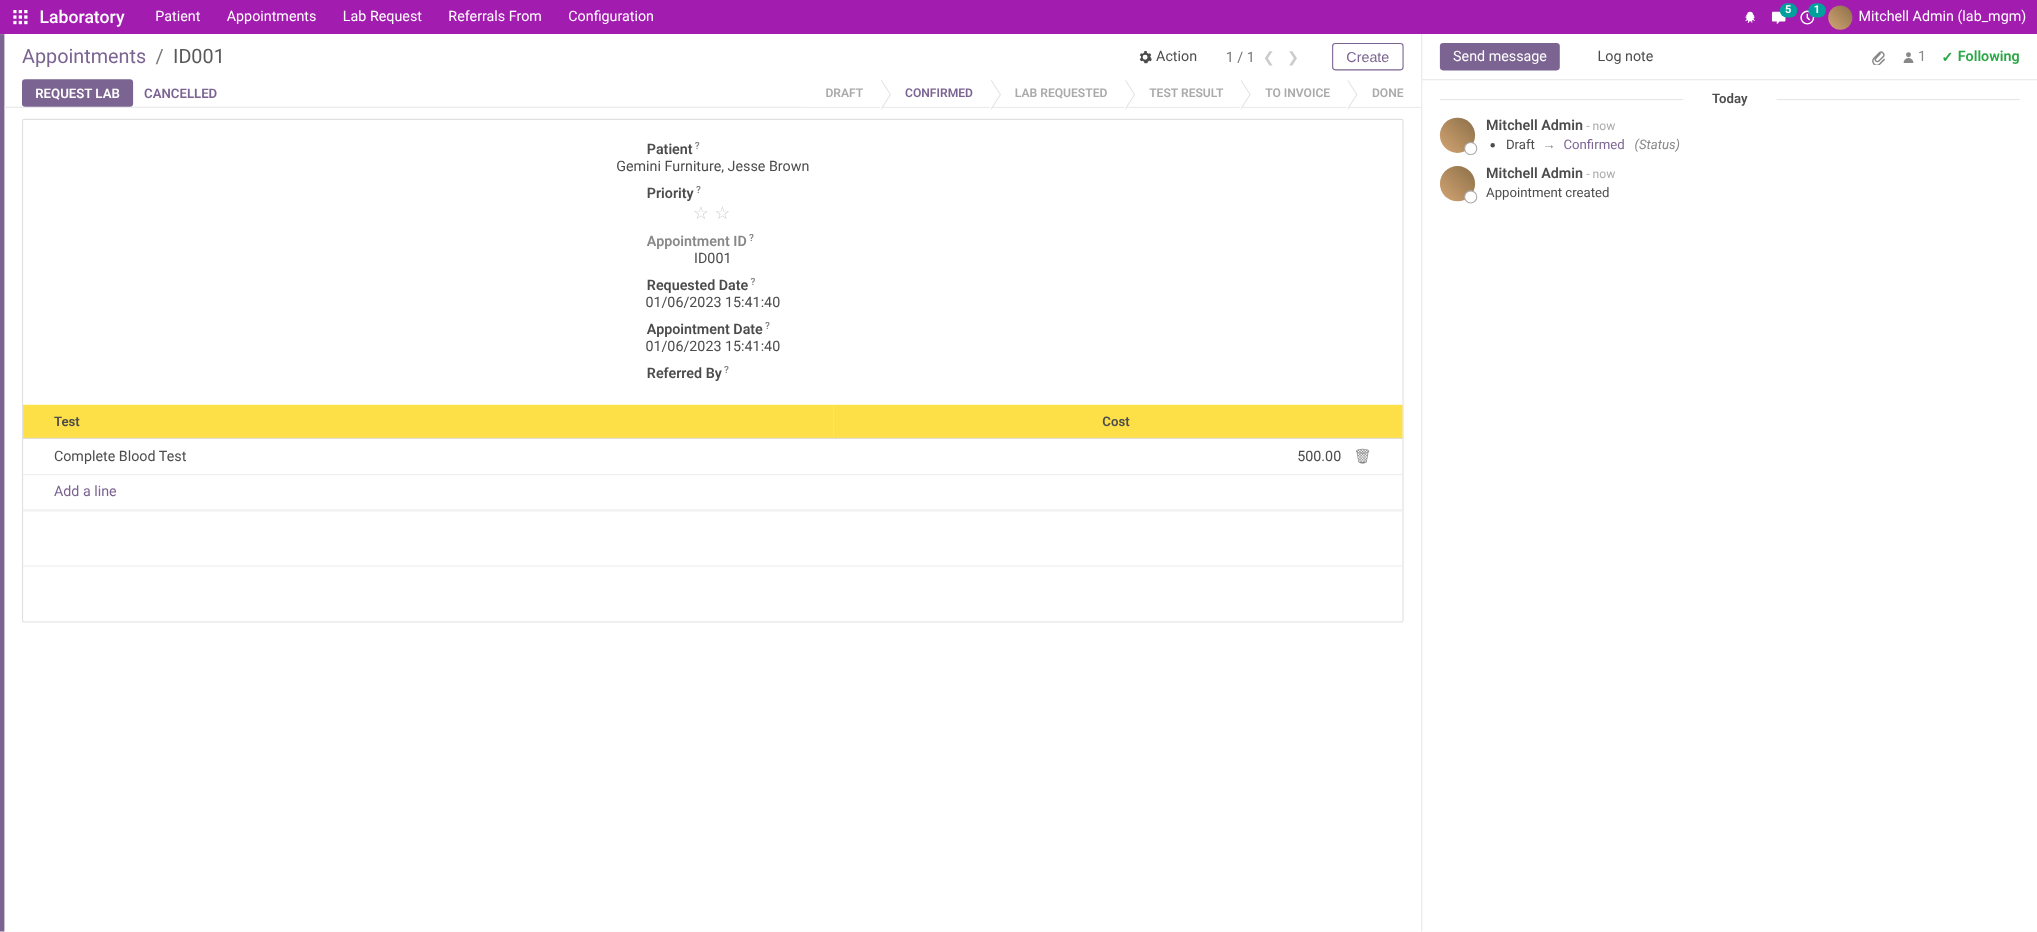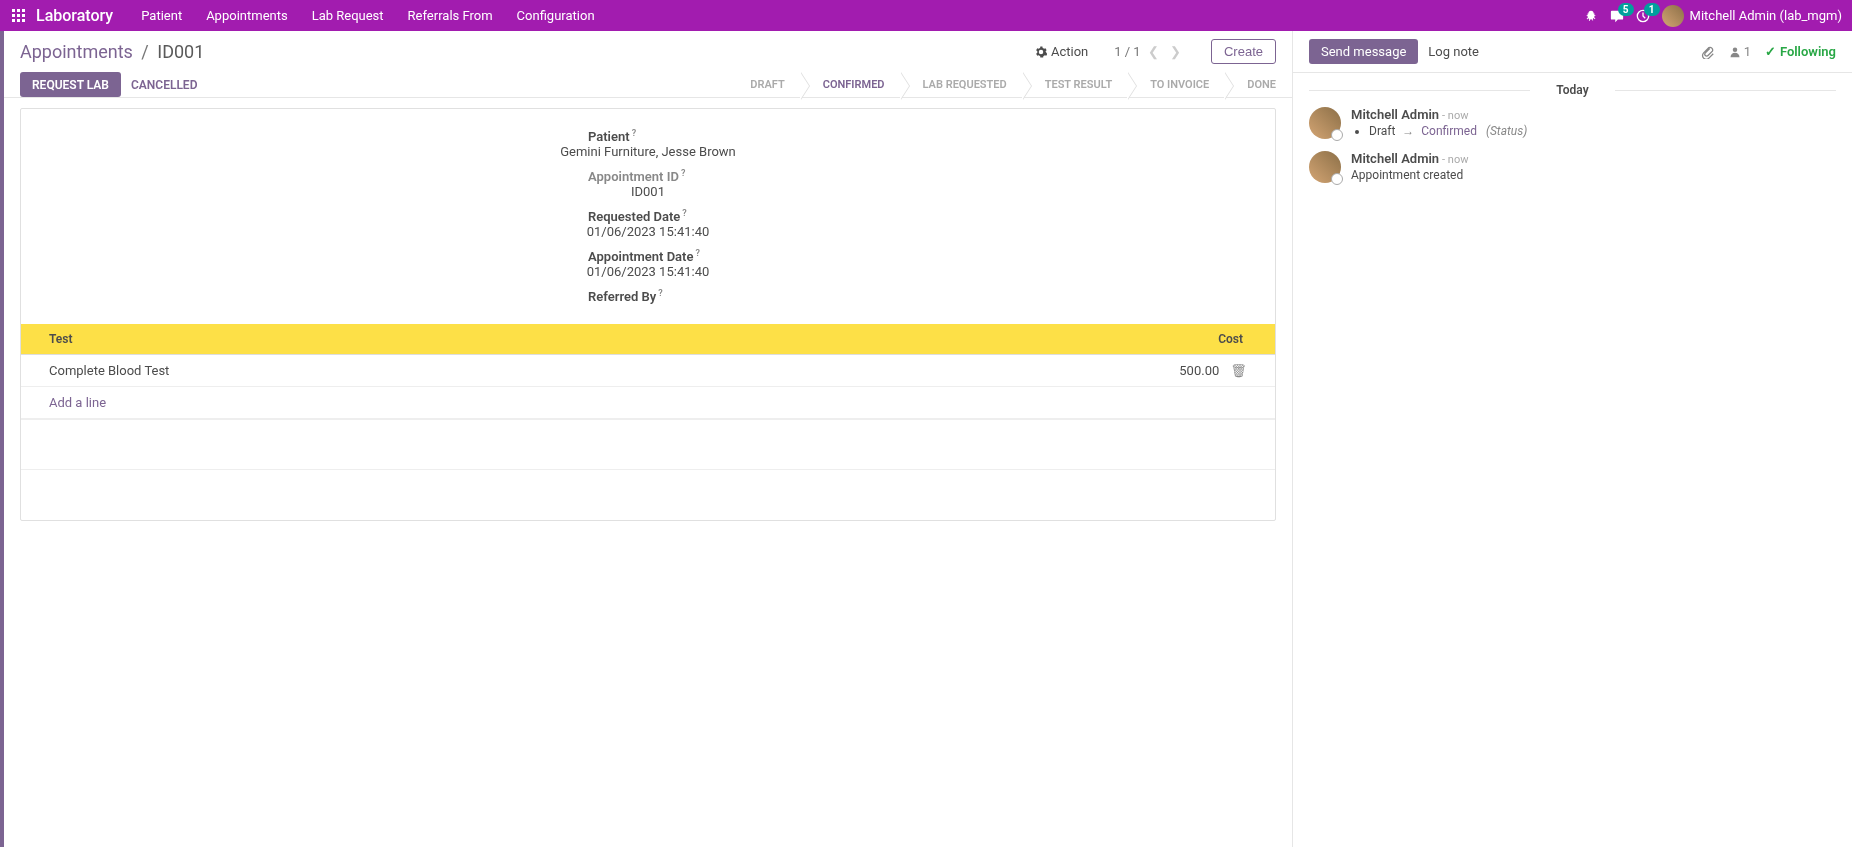--- a/index.html
+++ b/index.html
@@ -50,30 +50,30 @@
     .star { color: #ccc; font-size: 16px; cursor: pointer; margin-right: 2px; }
     
     .tabs-row { display: flex; border-bottom: 1px solid #e0e0e0; padding: 0 28px; margin-top: 14px; }
     .tab { padding: 7px 12px; font-size: 13px; cursor: pointer; position: relative; top: 1px; }
     .tab.active { border: 1px solid #e0e0e0; border-bottom: 1px solid #fff; background: #fff; border-radius: 3px 3px 0 0; }
     .tab.inactive { color: #7c6492; }
     
     .table-wrap { margin: 0; }
     .tab-table { width: 100%; border-collapse: collapse; }
     .tab-table th { background: #fde047; text-align: left; padding: 8px 28px; font-weight: 600; font-size: 12px; border-bottom: 1px solid #ddd; color: #4c4c4c; }
-    .tab-table th.right { text-align: right; padding-right: 32px; }
+    .tab-table th.right { text-align: center; padding-right: 32px; }
     .tab-table td { padding: 8px 28px; border-bottom: 1px solid #eee; font-size: 13px; }
     .tab-table td.right { text-align: right; padding-right: 28px; }
     .trash-icon { color: #888; cursor: pointer; margin-left: 8px; font-size: 13px; }
     .add-line { color: #7c6492; cursor: pointer; padding: 8px 28px; font-size: 13px; border-bottom: 1px solid #eee; }
     .table-pad { height: 50px; border-bottom: 1px solid #eee; }
     .sheet-foot { height: 50px; }
     
     .chatter-col { width: 560px; background: #fff; border-left: 1px solid #e6e6e6; }
-    .chatter-top { display: flex; align-items: center; border-bottom: 1px solid #e6e6e6; padding: 8px 16px; }
+    .chatter-top { display: flex; align-items: center; border-bottom: 1px solid #e6e6e6; padding: 8px 16px; gap: 24px; }
     .send-msg-btn { background: #7c6492; color: #fff; padding: 5px 12px; border-radius: 3px; font-size: 13px; cursor: pointer; margin-right: 10px; }
     .log-note-btn { color: #4c4c4c; font-size: 13px; cursor: pointer; padding: 5px 0; }
     .chatter-right { margin-left: auto; display: flex; align-items: center; gap: 14px; }
     .attach-icon { color: #888; cursor: pointer; font-size: 15px; }
     .followers { color: #888; font-size: 13px; display: inline-flex; align-items: center; gap: 3px; cursor: pointer; }
     .following-btn { color: #28a745; font-size: 13px; display: inline-flex; align-items: center; gap: 4px; cursor: pointer; font-weight: 600; }
     
     .chatter-body { padding: 10px 16px; }
     .chatter-day { text-align: center; color: #4c4c4c; font-weight: 600; font-size: 12px; margin-bottom: 10px; position: relative; }
     .chatter-day::before, .chatter-day::after { content: ''; position: absolute; top: 50%; width: 42%; height: 1px; background: #e6e6e6; }
@@ -183,20 +183,27 @@
       </div>
     </div>
 
     <div class="form-sheet">
       <div class="form-body">
         <div class="field-row">
           <span class="field-label"><span>Patient</span><span class="helptip">?</span></span>
           <span class="field-value">Gemini Furniture, Jesse Brown</span>
         </div>
         <div class="field-row">
+          <span class="field-label"><span>Priority</span><span class="helptip">?</span></span>
+          <span>
+            <span class="star">☆</span>
+            <span class="star">☆</span>
+          </span>
+        </div>
+        <div class="field-row">
           <span class="field-label dim"><span>Appointment ID</span><span class="helptip">?</span></span>
           <span class="field-value">ID001</span>
         </div>
         <div class="field-row">
           <span class="field-label"><span>Requested Date</span><span class="helptip">?</span></span>
           <span class="field-value">01/06/2023 15:41:40</span>
         </div>
         <div class="field-row">
           <span class="field-label"><span>Appointment Date</span><span class="helptip">?</span></span>
           <span class="field-value">01/06/2023 15:41:40</span>

